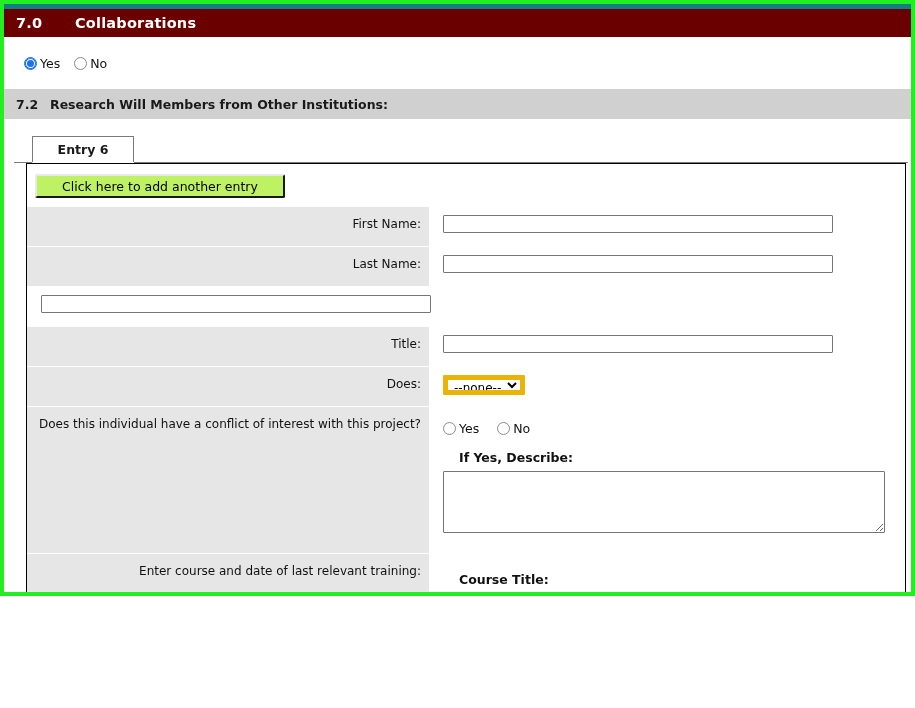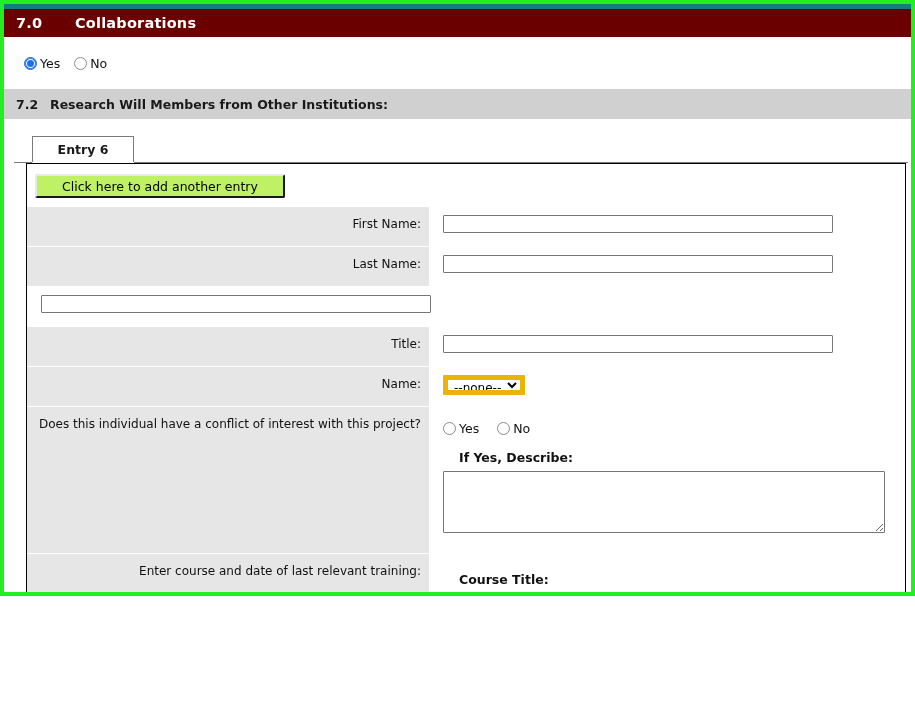--- a/index.html
+++ b/index.html
@@ -384,21 +384,21 @@
     </div>
 
     <div class="form-row">
       <div class="row-label">Title:</div>
       <div class="row-field">
         <input class="txt" type="text" value="" style="">
       </div>
     </div>
 
     <div class="form-row">
-      <div class="row-label">Name:</div>
+      <div class="row-label">Does:</div>
       <div class="row-field">
         <select class="sel">
           <option>--none--</option>
         </select>
       </div>
     </div>
 
     <div class="form-row tall">
       <div class="row-label">Does this individual have a conflict of interest with this project?</div>
       <div class="row-field">

